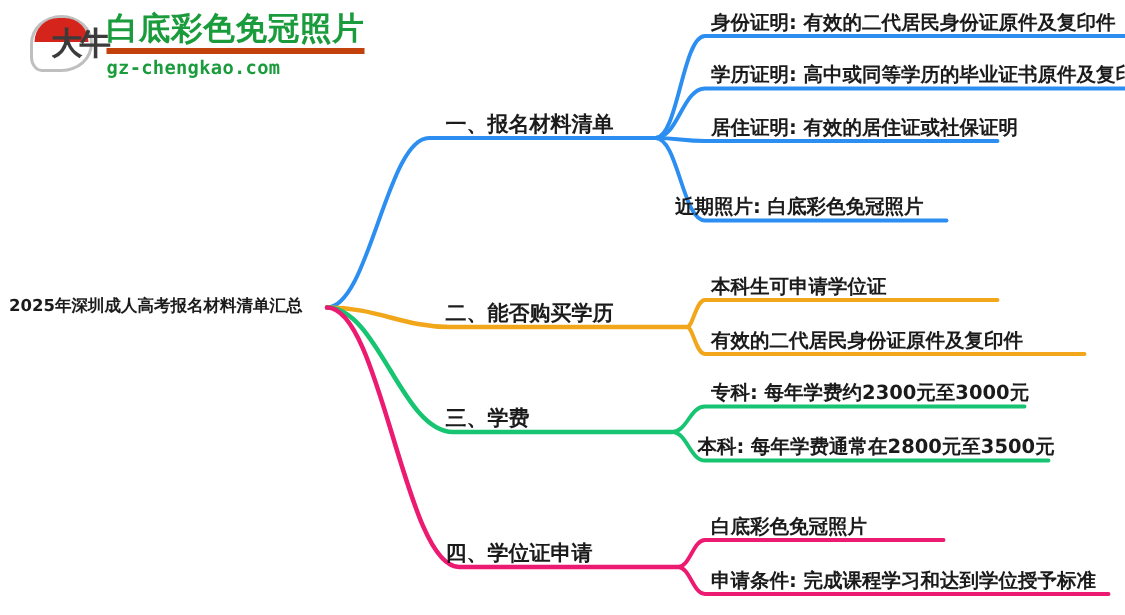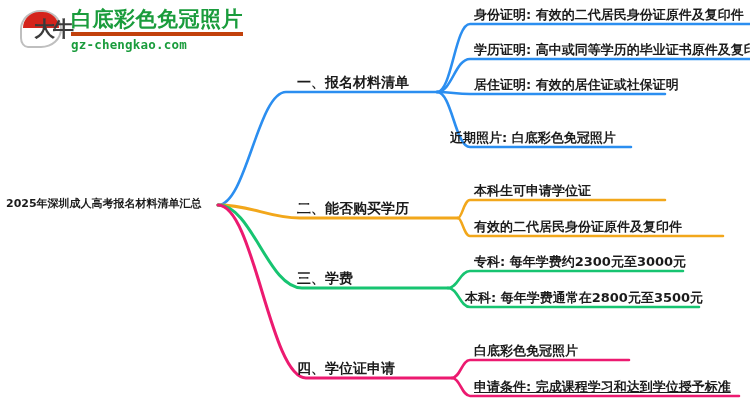--- a/index.html
+++ b/index.html
@@ -165,13 +165,13 @@
 <div class="node-text leaf-text" style="left:474px; top:76px;">居住证明: 有效的居住证或社保证明</div>
 <div class="node-text leaf-text" style="left:450px; top:129px;">近期照片: 白底彩色免冠照片</div>
 
 <div class="node-text leaf-text" style="left:474px; top:182px;">本科生可申请学位证</div>
 <div class="node-text leaf-text" style="left:474px; top:218px;">有效的二代居民身份证原件及复印件</div>
 
 <div class="node-text leaf-text" style="left:474px; top:253px;">专科: 每年学费约2300元至3000元</div>
 <div class="node-text leaf-text" style="left:465px; top:289px;">本科: 每年学费通常在2800元至3500元</div>
 
 <div class="node-text leaf-text" style="left:474px; top:342px;">白底彩色免冠照片</div>
-<div class="node-text leaf-text" style="left:474px; top:378px;text-decoration:underline;">申请条件: 完成课程学习和达到学位授予标准</div>
+<div class="node-text leaf-text" style="left:474px; top:378px;">申请条件: 完成课程学习和达到学位授予标准</div>
 
 </body></html>

